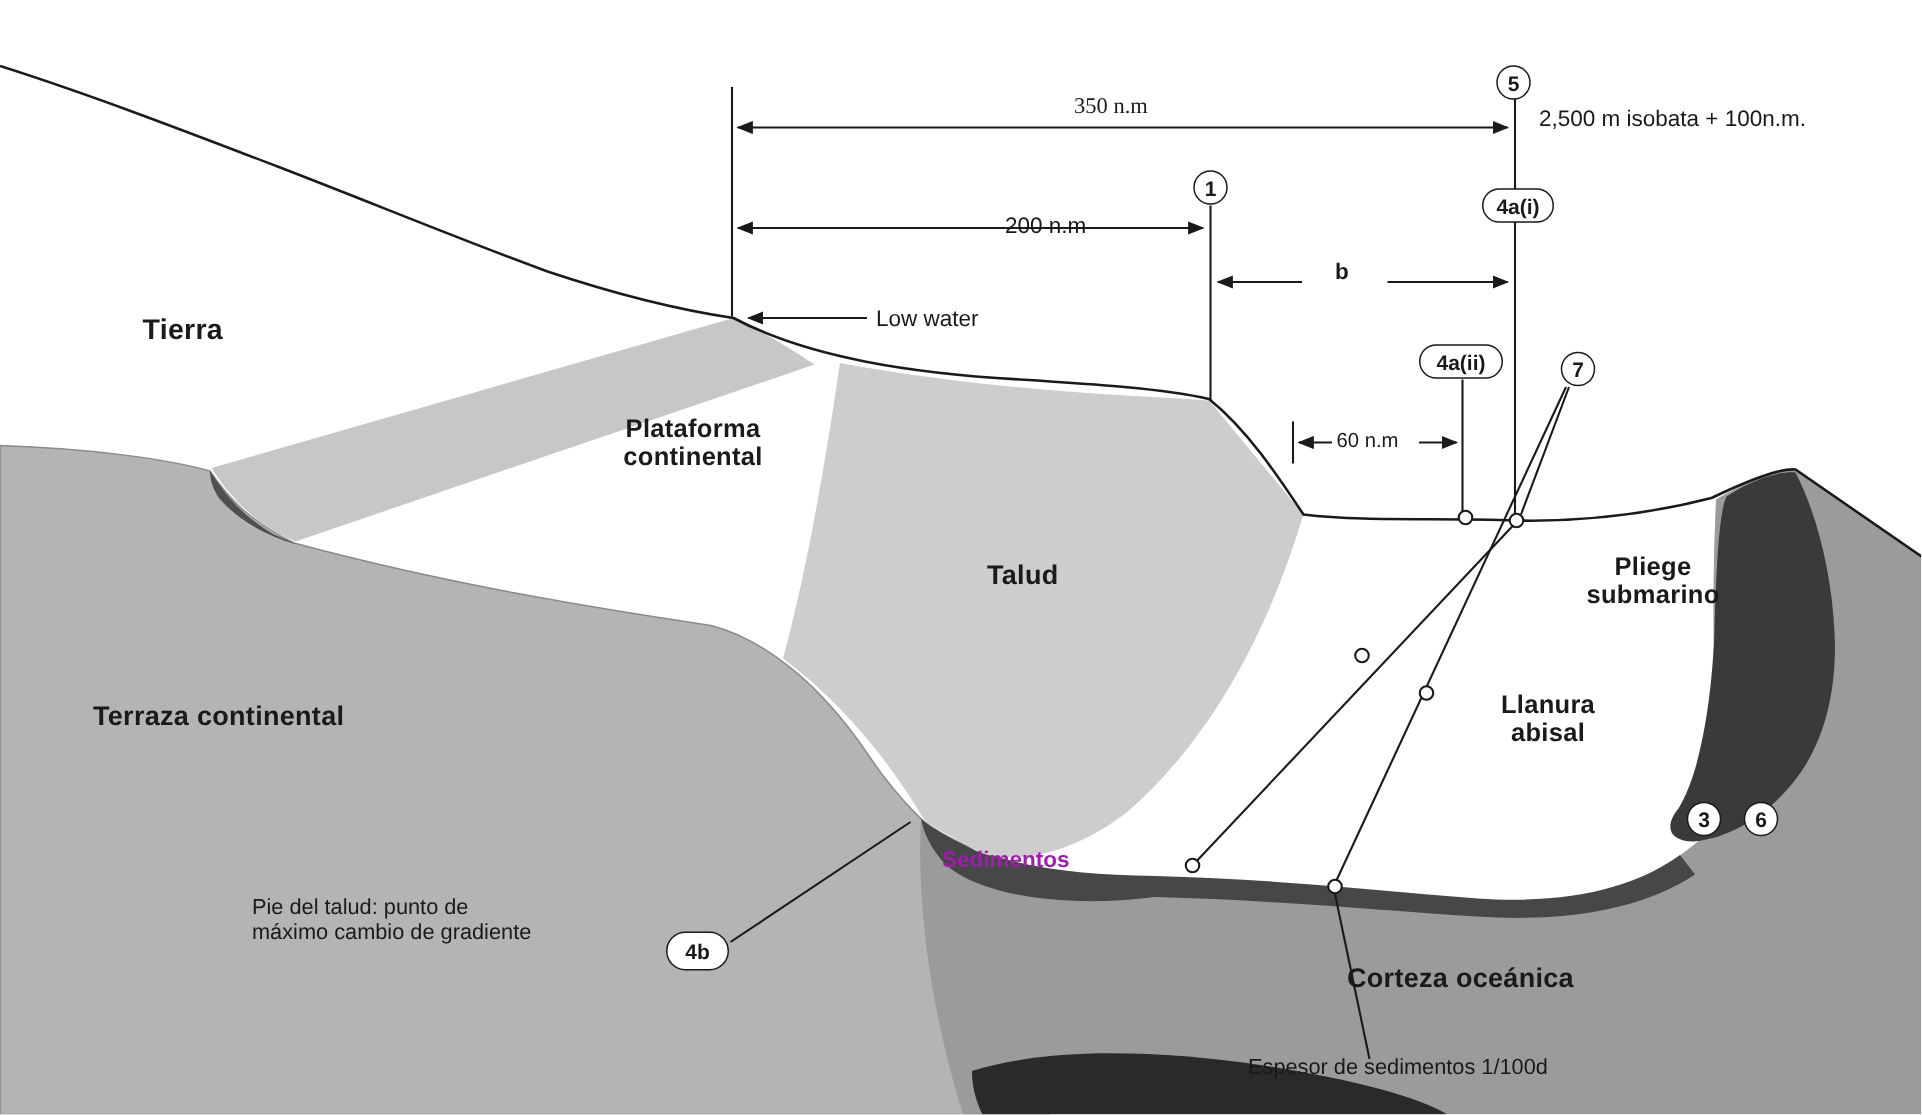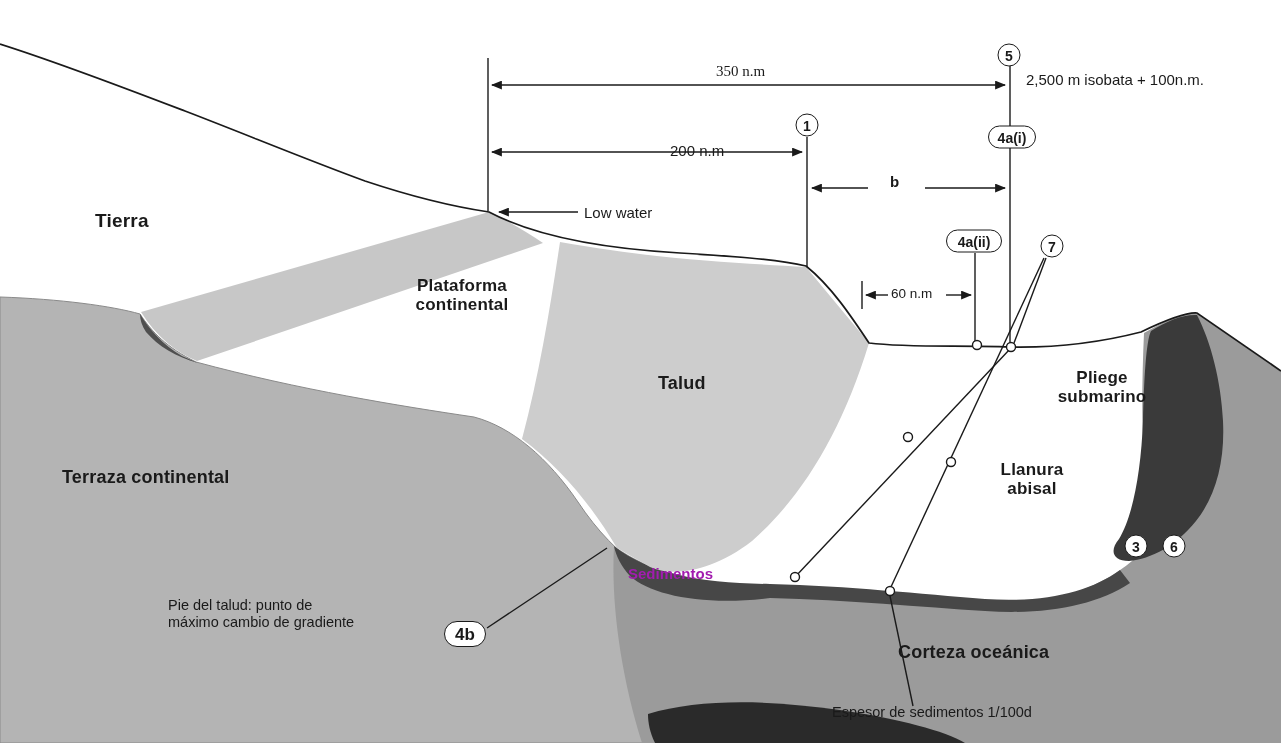--- a/index.html
+++ b/index.html
@@ -123,15 +123,15 @@
 
   <div class="lbl" style="left:832px;top:704px;font-size:14.5px;">Espesor de sedimentos 1/100d</div>
 
   <div class="badge" style="left:1009px;top:55px;width:23px;height:23px;">5</div>
   <div class="badge" style="left:807px;top:125px;width:23px;height:23px;">1</div>
   <div class="badge" style="left:1012px;top:137px;width:48px;height:23px;">4a(i)</div>
   <div class="badge" style="left:974px;top:241px;width:56px;height:23px;">4a(ii)</div>
   <div class="badge" style="left:1052px;top:246px;width:23px;height:23px;">7</div>
   <div class="badge" style="left:1136px;top:546px;width:23px;height:23px;">3</div>
   <div class="badge" style="left:1174px;top:546px;width:23px;height:23px;">6</div>
-  <div class="badge" style="left:465px;top:634px;width:42px;height:26px;font-size:17px;">4b</div>
+  <div class="badge" style="left:465px;top:634px;width:42px;height:26px;font-size:14px;">4b</div>
 
 </div>
 
 </body></html>

